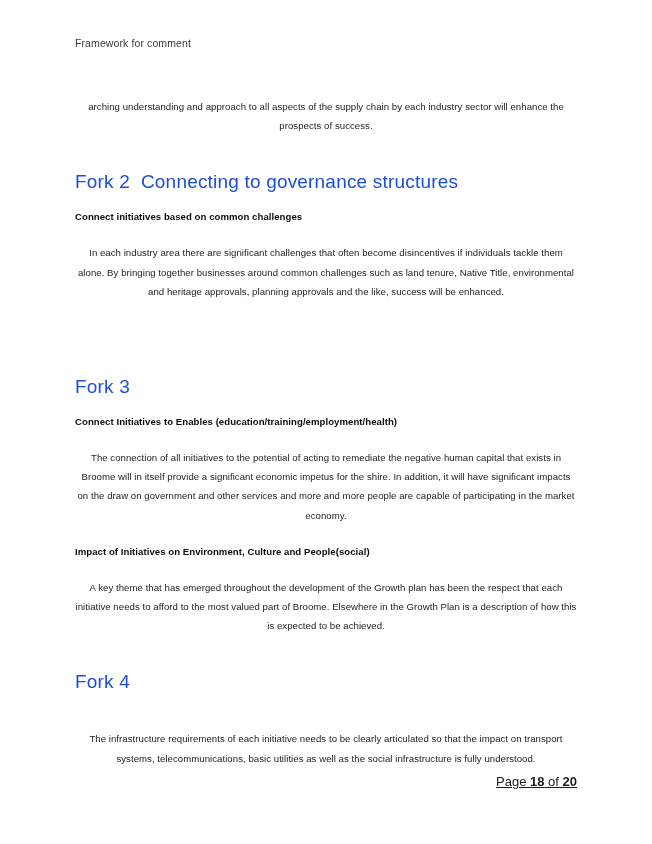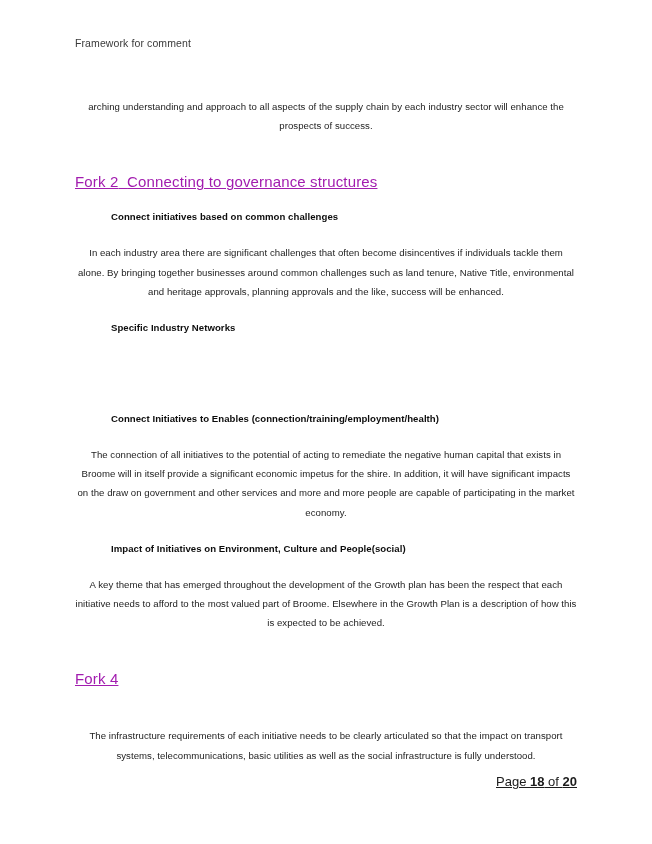--- a/index.html
+++ b/index.html
@@ -49,37 +49,35 @@
     text-align: center;
     letter-spacing: 0.005em;
   }
 
   .para-continued {
     margin-top: 25px;
   }
 
   
   .fork-heading {
-    color: #a21caf;
-    font-size: 15px;
+    color: #1d4ed8;
+    font-size: 19px;
     line-height: 17px;
     font-weight: 400;
     letter-spacing: 0.01em;
-    text-decoration: underline;
   }
   .fork-heading .fork-label { white-space: pre; }
 
   
   .sub-heading {
     font-size: 9.6px;
     line-height: 14px;
     font-weight: bold;
     color: #0d0d0d;
     letter-spacing: 0.005em;
-    margin-left: 36px;
   }
 
   
   .sp-fork   { height: 38px; }
   .sp-sub    { height: 20px; }
   .sp-body   { height: 19px; }
   .sp-after-para { height: 22px; }
 
   
   .doc-footer {
@@ -114,28 +112,30 @@
       <span class="fork-label">Fork 2</span><span class="fork-label">&nbsp;&nbsp;</span><span>Connecting to governance structures</span>
     </div>
 
     <div class="sp-sub"></div>
     <div class="sub-heading">Connect initiatives based on common challenges</div>
 
     <div class="sp-body"></div>
     <div class="para">In each industry area there are significant challenges that often become disincentives if individuals tackle them alone. By bringing together businesses around common challenges such as land tenure, Native Title, environmental and heritage approvals, planning approvals and the like, success will be enhanced.</div>
 
     <div class="sp-sub"></div>
-    <div class="sub-heading">Specific Industry Networks</div>
 
     <div class="sp-body"></div>
 
     <div class="sp-fork"></div>
+    <div class="fork-heading">
+      <span class="fork-label">Fork 3</span>
+    </div>
 
     <div class="sp-sub"></div>
-    <div class="sub-heading">Connect Initiatives to Enables (connection/training/employment/health)</div>
+    <div class="sub-heading">Connect Initiatives to Enables (education/training/employment/health)</div>
 
     <div class="sp-body"></div>
     <div class="para">The connection of all initiatives to the potential of acting to remediate the negative human capital that exists in Broome will in itself provide a significant economic impetus for the shire. In addition, it will have significant impacts on the draw on government and other services and more and more people are capable of participating in the market economy.</div>
 
     <div class="sp-sub"></div>
     <div class="sub-heading">Impact of Initiatives on Environment, Culture and People(social)</div>
 
     <div class="sp-body"></div>
     <div class="para">A key theme that has emerged throughout the development of the Growth plan has been the respect that each initiative needs to afford to the most valued part of Broome. Elsewhere in the Growth Plan is a description of how this is expected to be achieved.</div>
 

